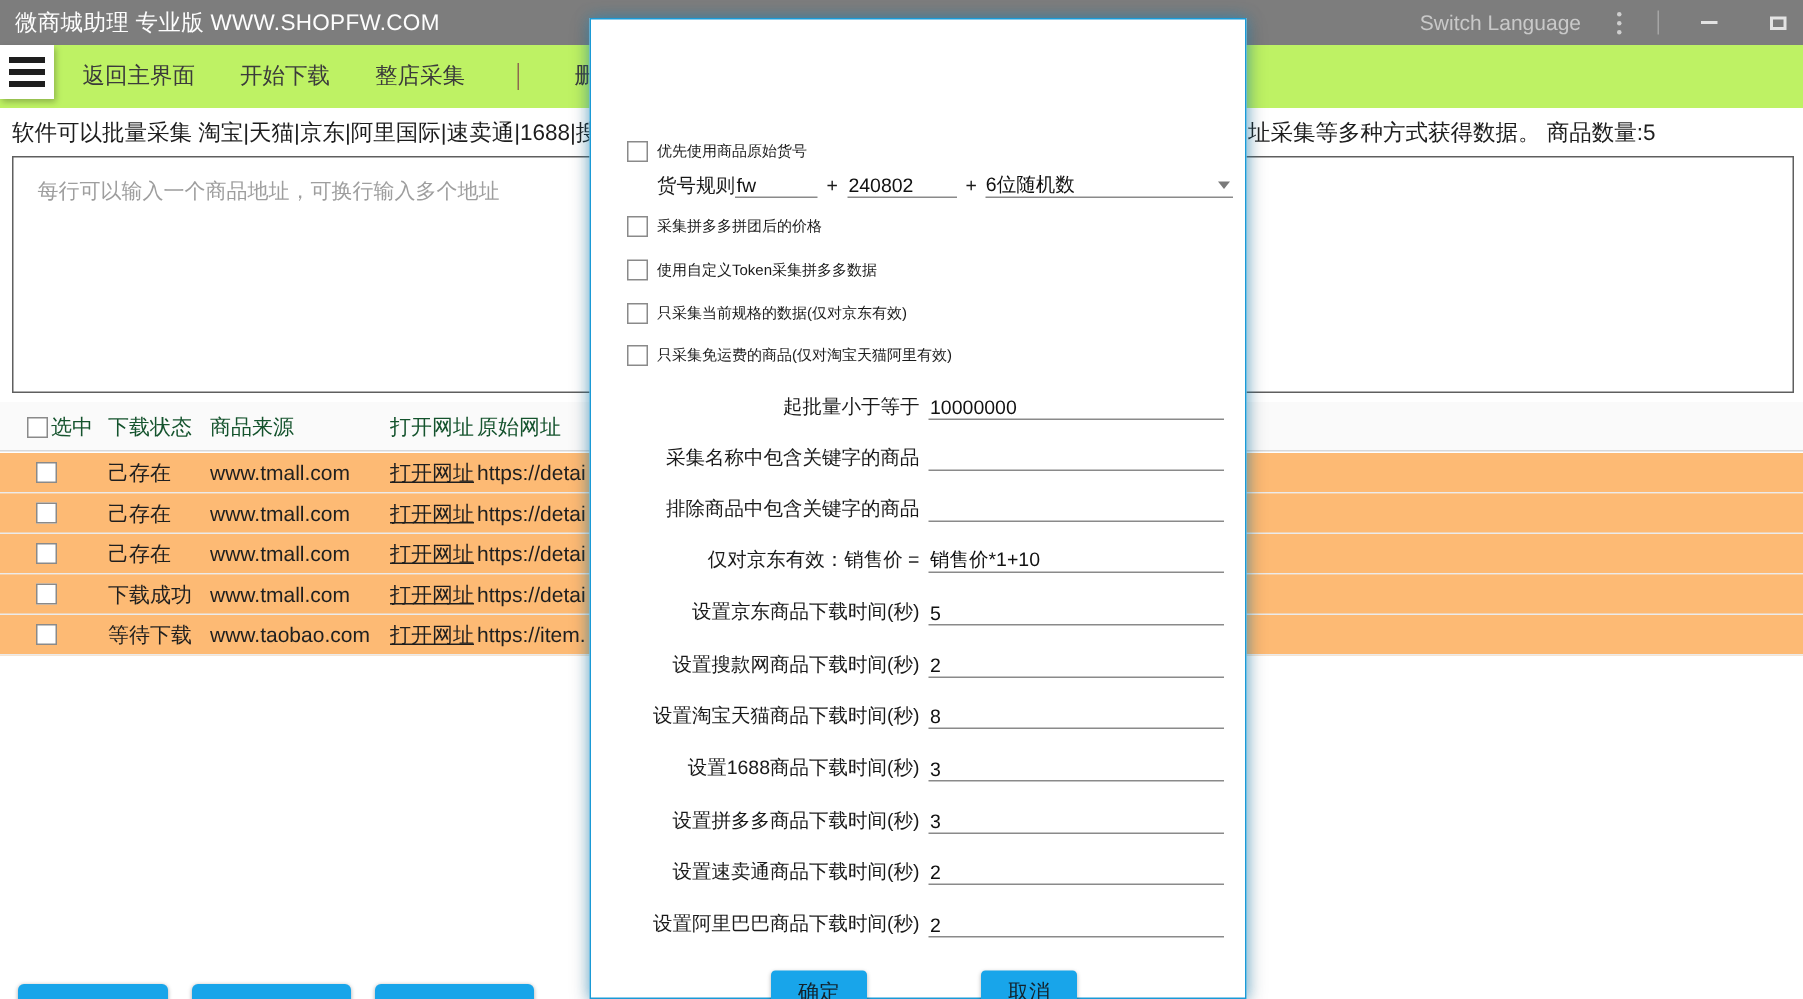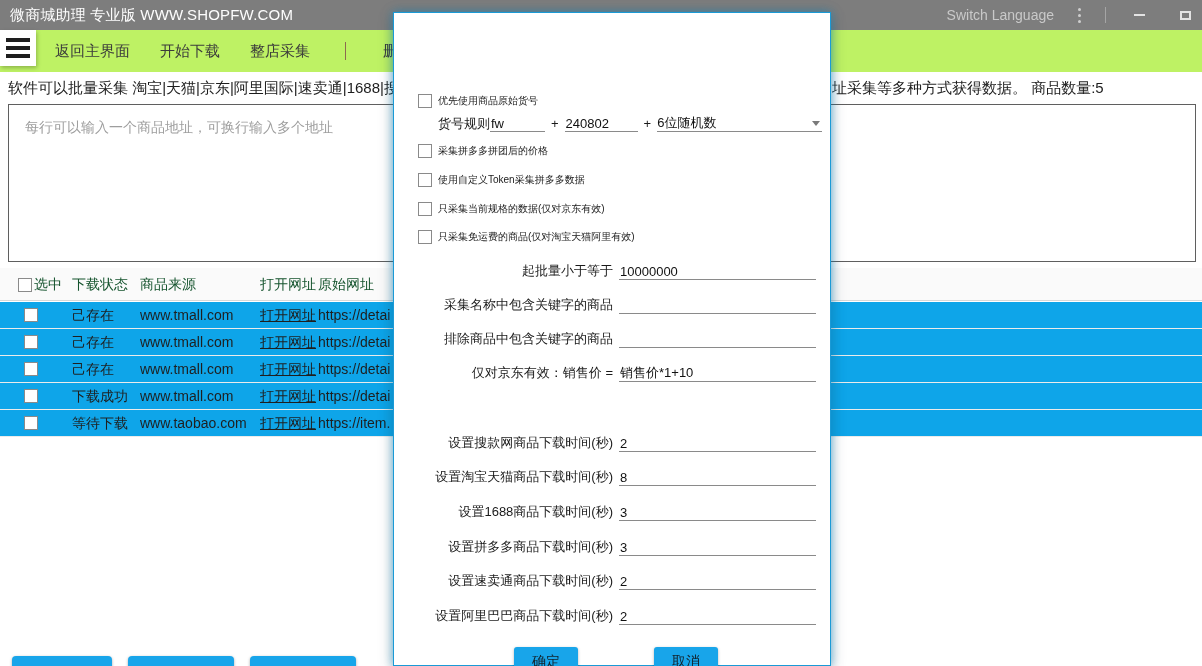--- a/index.html
+++ b/index.html
@@ -38,21 +38,21 @@
              font-size:14px; color:#222; padding:14px 16px; outline:none; }
   .url-box::placeholder { color:#9e9e9e; }
 
   
   .grid-header { position:absolute; left:0; top:268px; width:1202px; height:33px; background:#fafafa;
                  border-bottom:1px solid #d8d8d8; }
   .grid-header .cell { position:absolute; top:0; height:33px; line-height:33px; font-size:14px; color:#14532d; }
   .chk { appearance:none; -webkit-appearance:none; width:14px; height:14px; border:1px solid #8a8a8a;
          background:#fff; display:inline-block; vertical-align:middle; cursor:pointer; }
   .hdr-chk { position:absolute; left:18px; top:10px; }
-  .grid-row { position:absolute; left:0; width:1202px; height:27px; background:#0ea5e9; border-bottom:1px solid #ebebeb; }
+  .grid-row { position:absolute; left:0; width:1202px; height:27px; background:#fdba74; border-bottom:1px solid #ebebeb; }
   .grid-row .cell { position:absolute; top:0; height:27px; line-height:27px; font-size:14px; color:#1f1f1f; white-space:nowrap; }
   .row-chk { position:absolute; left:24px; top:6px; }
   .open-link { color:#1616ee; text-decoration:underline; cursor:pointer; }
   .url-cell { color:#222; }
 
   
   .bottom-btn { position:absolute; top:656px; height:22px; background:#18a5ea; border:none;
                 border-radius:4px; box-shadow:0 1px 3px rgba(0,0,0,.35); cursor:pointer; }
 
   
@@ -233,20 +233,24 @@
         <input class="u-input" value="" style="">
       </div>
       <div class="field" style="top:284px">
         <span class="f-label">排除商品中包含关键字的商品</span>
         <input class="u-input" value="" style="">
       </div>
       <div class="field" style="top:318px">
         <span class="f-label">仅对京东有效：销售价 =</span>
         <input class="u-input" value="销售价*1+10" style="">
       </div>
+      <div class="field" style="top:353px">
+        <span class="f-label">设置京东商品下载时间(秒)</span>
+        <input class="u-input" value="5" style="">
+      </div>
       <div class="field" style="top:388px">
         <span class="f-label">设置搜款网商品下载时间(秒)</span>
         <input class="u-input" value="2" style="">
       </div>
       <div class="field" style="top:422px">
         <span class="f-label">设置淘宝天猫商品下载时间(秒)</span>
         <input class="u-input" value="8" style="">
       </div>
       <div class="field" style="top:457px">
         <span class="f-label">设置1688商品下载时间(秒)</span>

